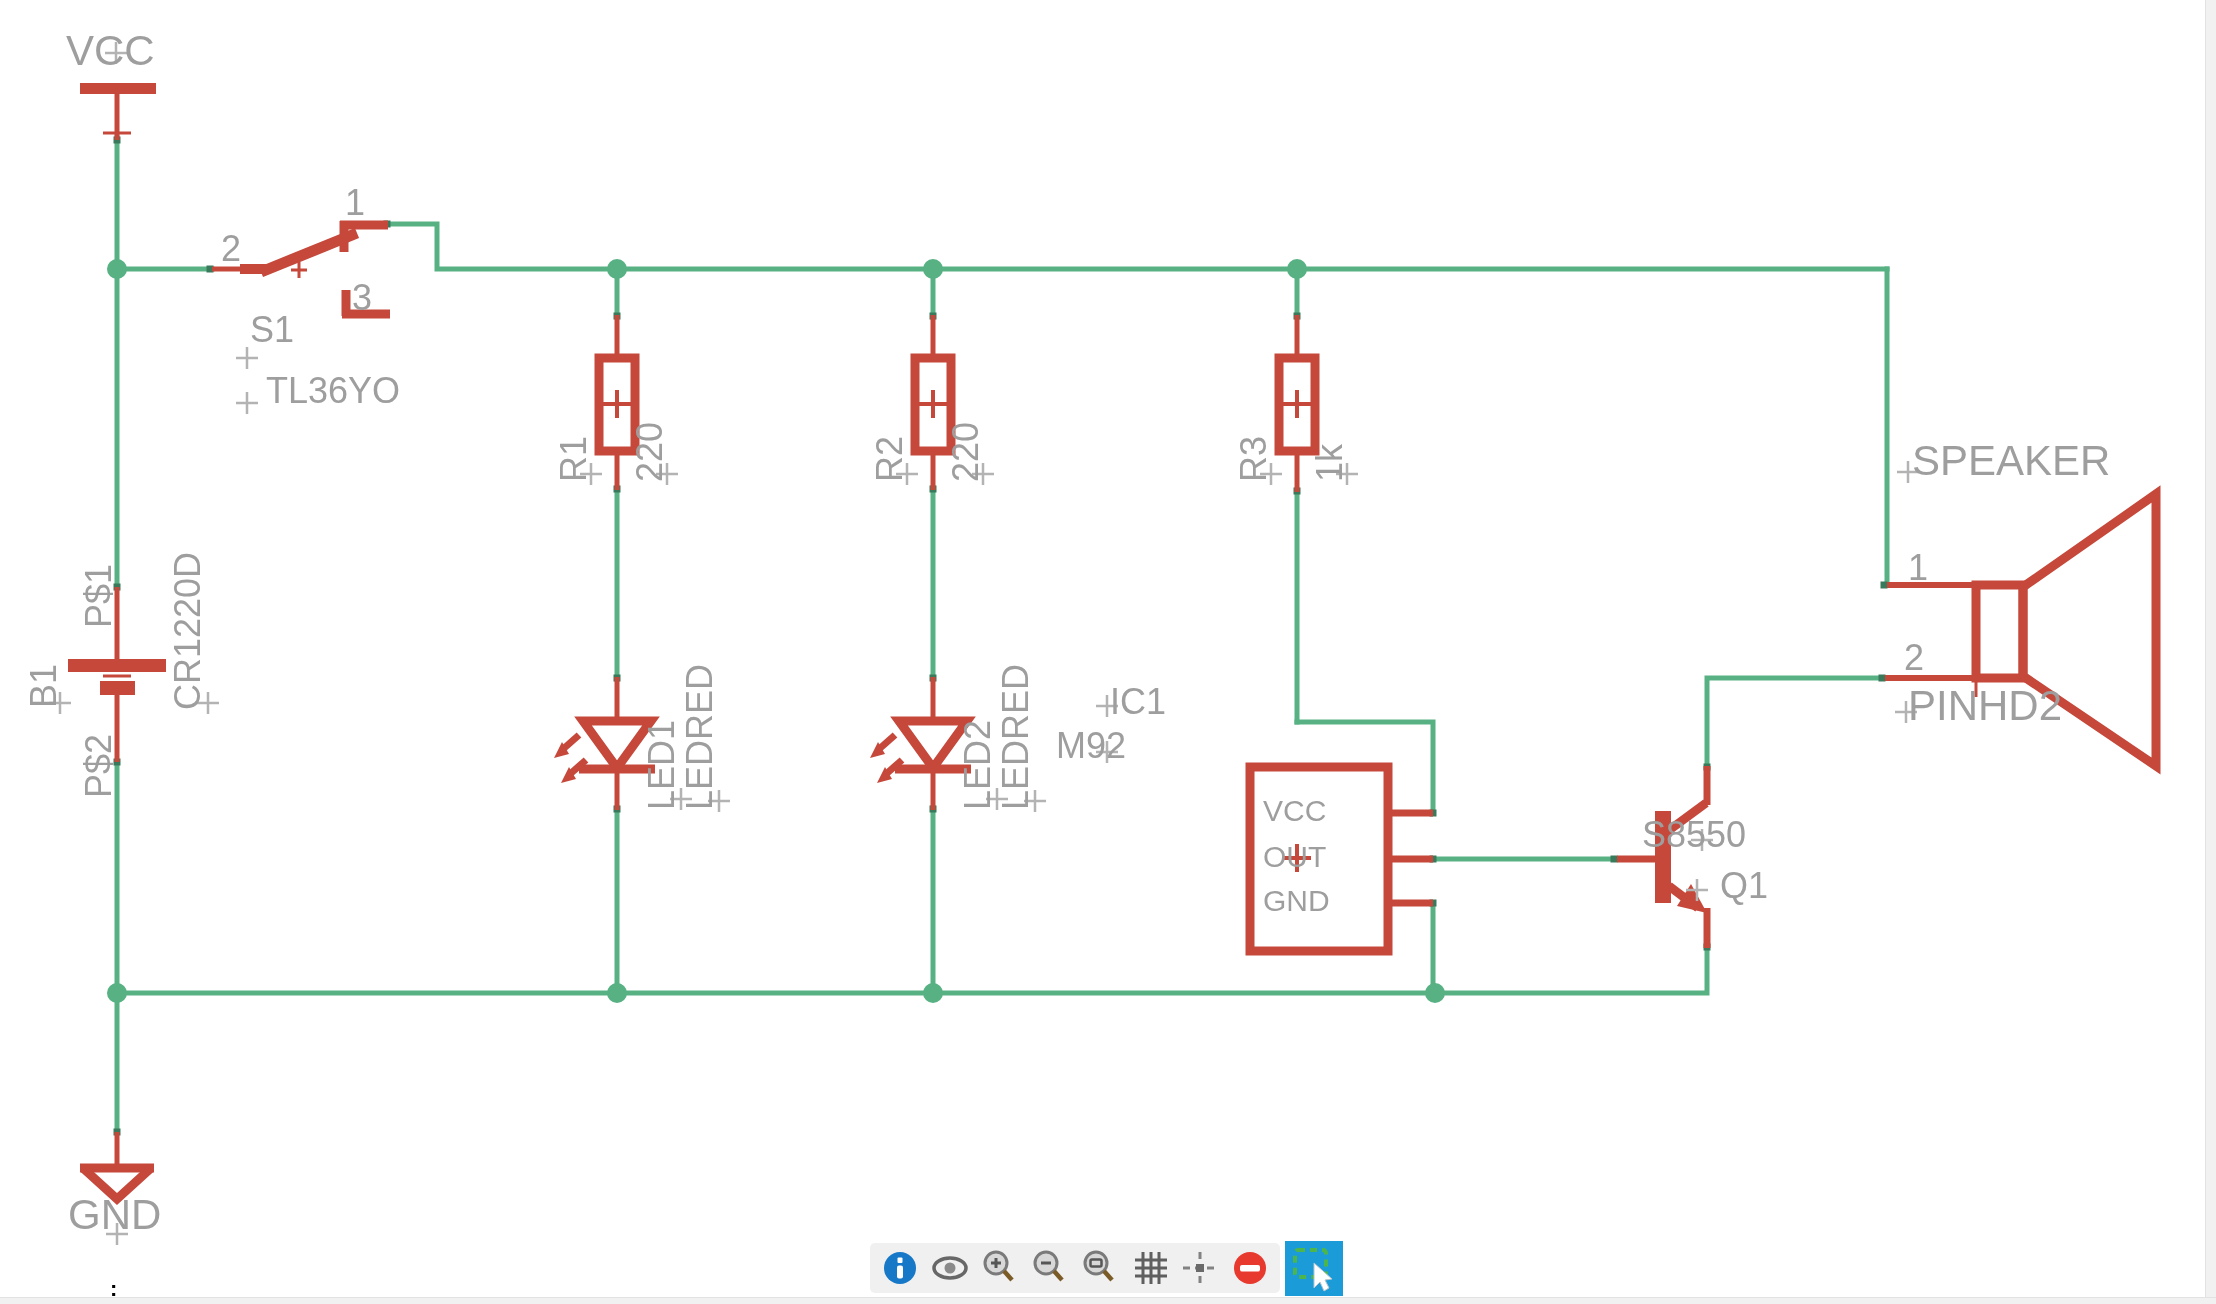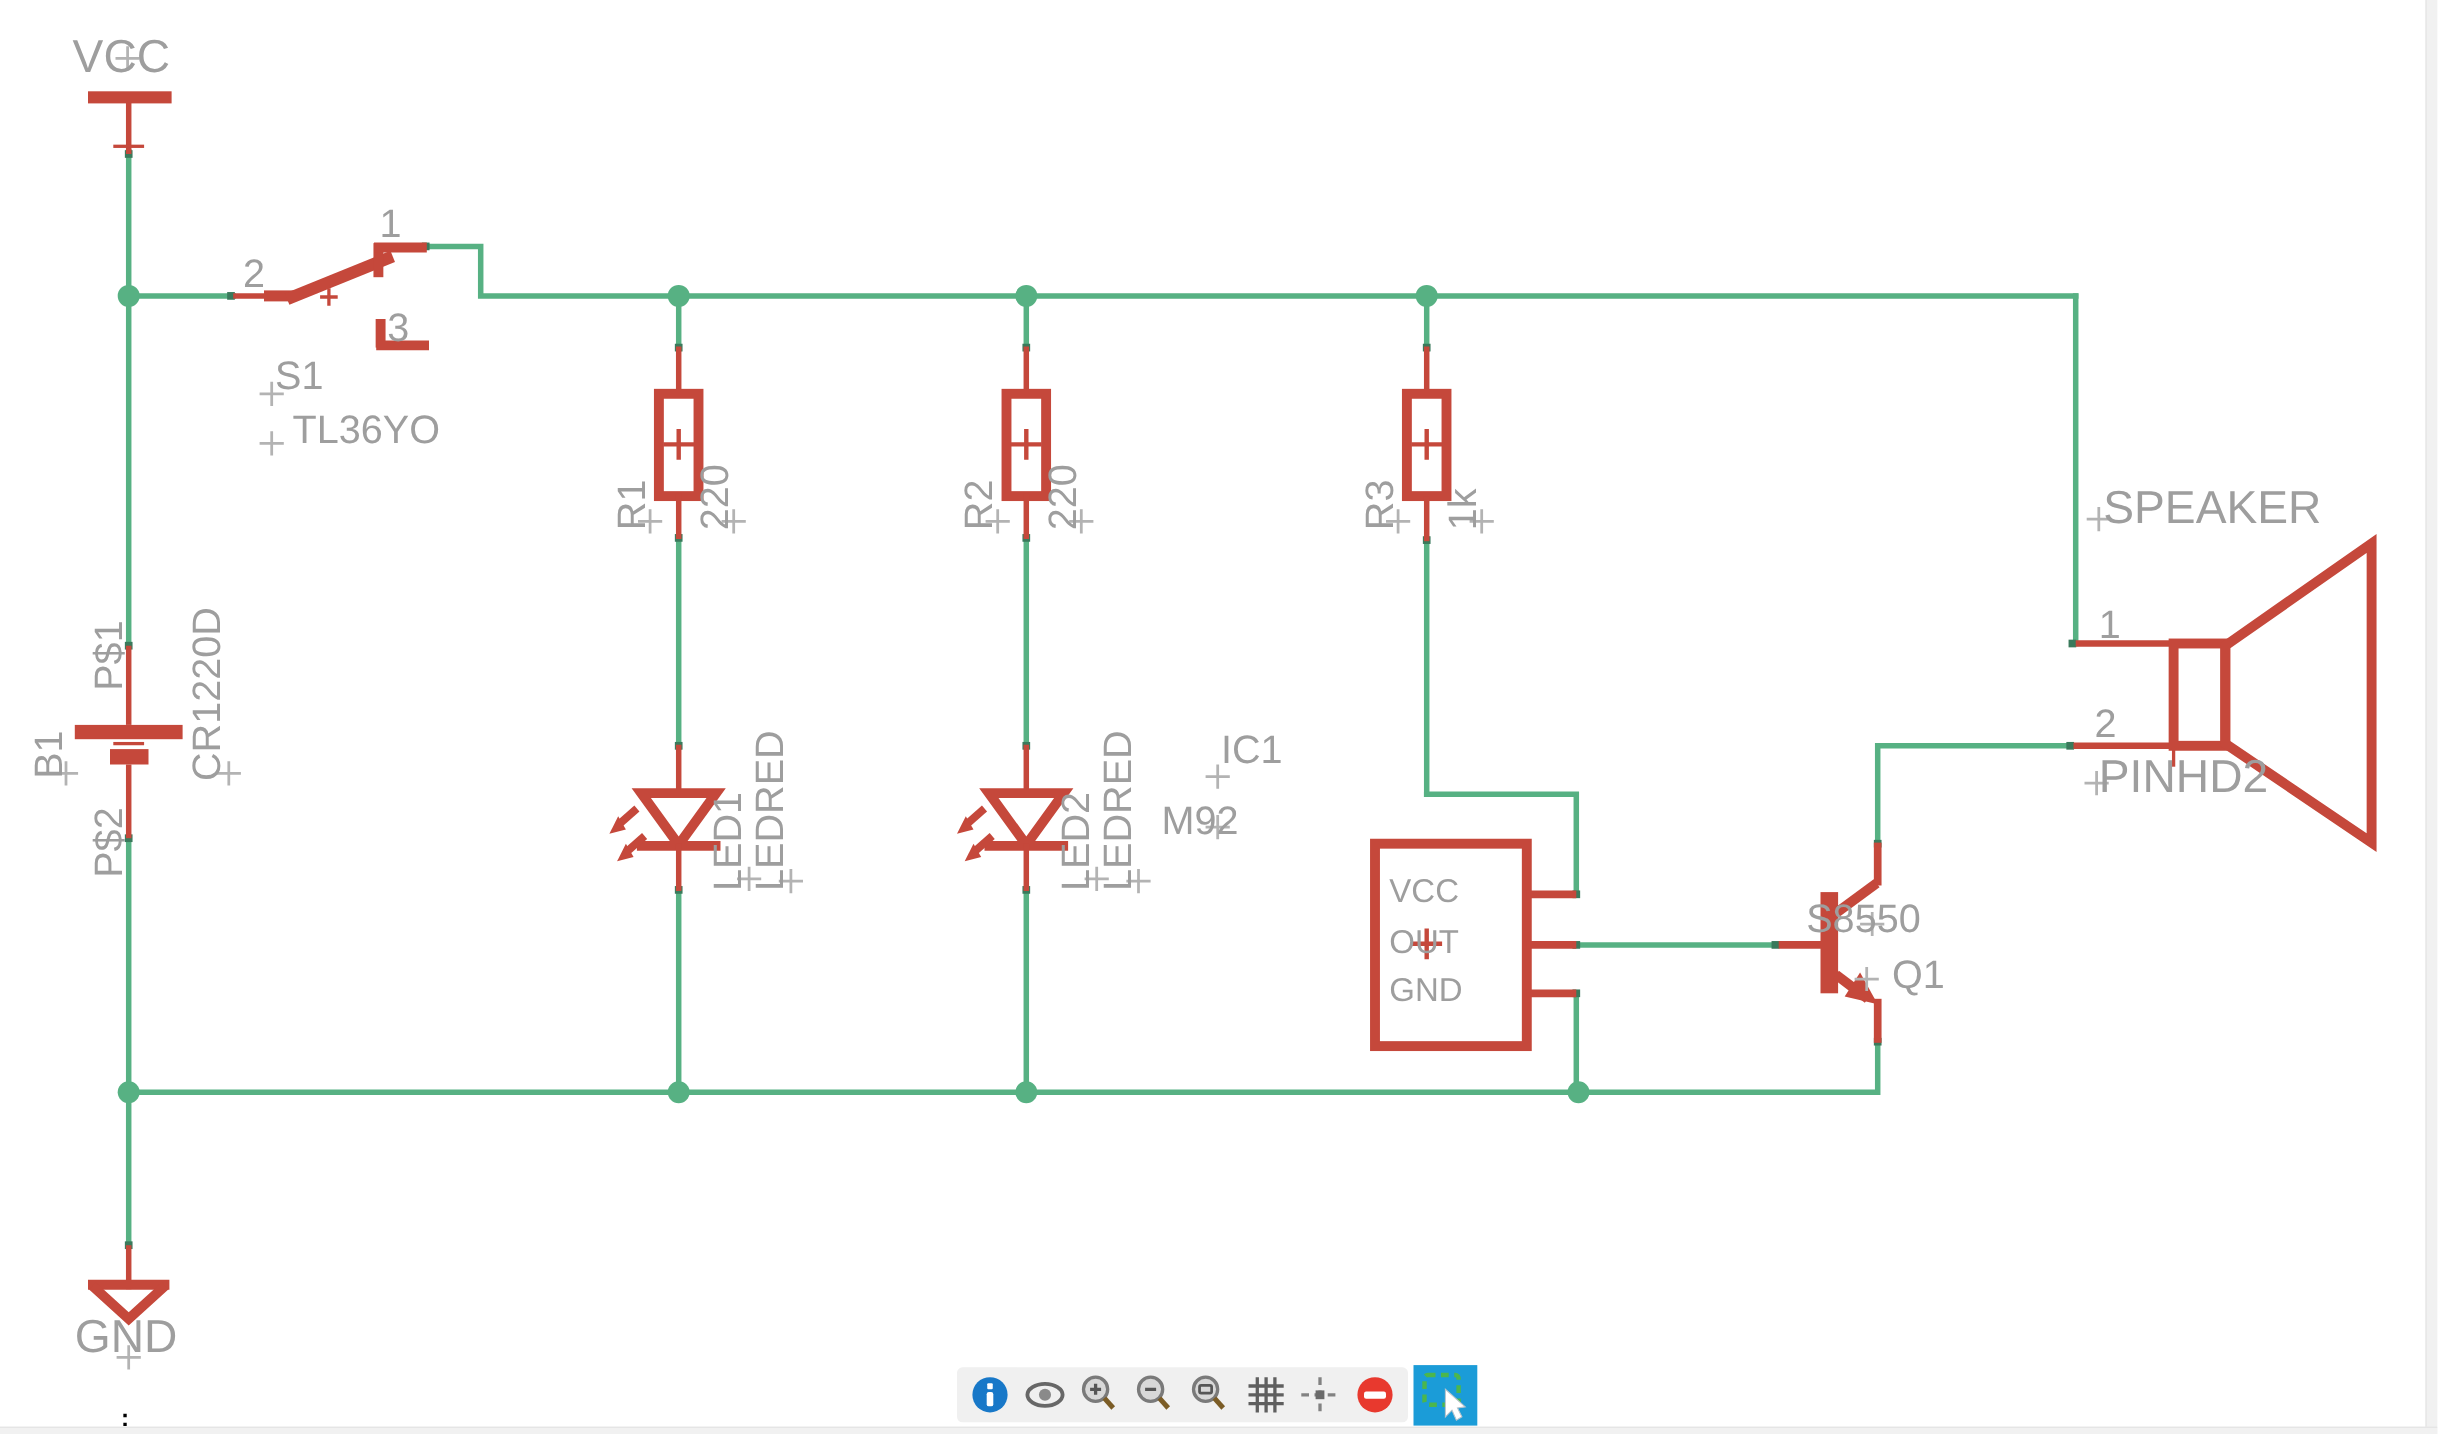--- a/index.html
+++ b/index.html
@@ -204,39 +204,39 @@
   </svg>
 
   <div class="lbl big" style="left:66px;top:30px">VCC</div>
   <div class="lbl big" style="left:68px;top:1194px">GND</div>
 
   <div class="lbl vert" style="left:26px;top:708px">B1</div>
   <div class="lbl vert" style="left:170px;top:710px">CR1220D</div>
   <div class="lbl vert" style="left:81px;top:628px">P$1</div>
   <div class="lbl vert" style="left:81px;top:798px">P$2</div>
 
-  <div class="lbl" style="left:250px;top:324px">S1</div>
+  <div class="lbl" style="left:250px;top:312px">S1</div>
   <div class="lbl" style="left:266px;top:373px">TL36YO</div>
   <div class="lbl" style="left:345px;top:185px">1</div>
   <div class="lbl" style="left:221px;top:231px">2</div>
   <div class="lbl" style="left:352px;top:280px">3</div>
 
   <div class="lbl vert" style="left:556px;top:482px">R1</div>
   <div class="lbl vert" style="left:632px;top:482px">220</div>
   <div class="lbl vert" style="left:872px;top:482px">R2</div>
   <div class="lbl vert" style="left:948px;top:482px">220</div>
   <div class="lbl vert" style="left:1236px;top:482px">R3</div>
   <div class="lbl vert" style="left:1312px;top:482px">1k</div>
 
   <div class="lbl vert" style="left:644px;top:810px">LED1</div>
   <div class="lbl vert" style="left:682px;top:810px">LEDRED</div>
   <div class="lbl vert" style="left:960px;top:810px">LED2</div>
   <div class="lbl vert" style="left:998px;top:810px">LEDRED</div>
 
-  <div class="lbl" style="left:1110px;top:664px">IC1</div>
+  <div class="lbl" style="left:1110px;top:684px">IC1</div>
   <div class="lbl" style="left:1056px;top:728px">M92</div>
   <div class="lbl pin" style="left:1263px;top:796px">VCC</div>
   <div class="lbl pin" style="left:1263px;top:842px">OUT</div>
   <div class="lbl pin" style="left:1263px;top:886px">GND</div>
 
   <div class="lbl" style="left:1642px;top:817px">S8550</div>
   <div class="lbl" style="left:1720px;top:868px">Q1</div>
 
   <div class="lbl big" style="left:1912px;top:440px">SPEAKER</div>
   <div class="lbl" style="left:1908px;top:550px">1</div>

